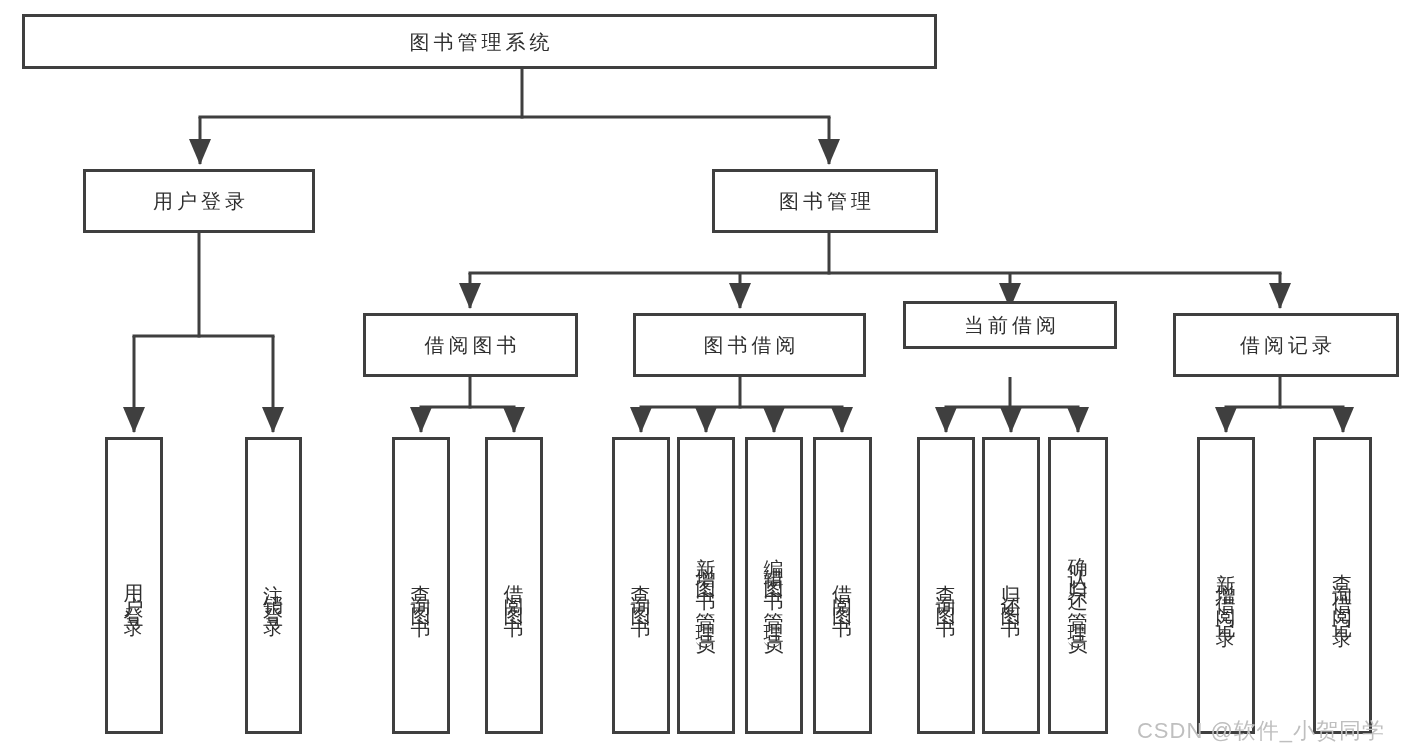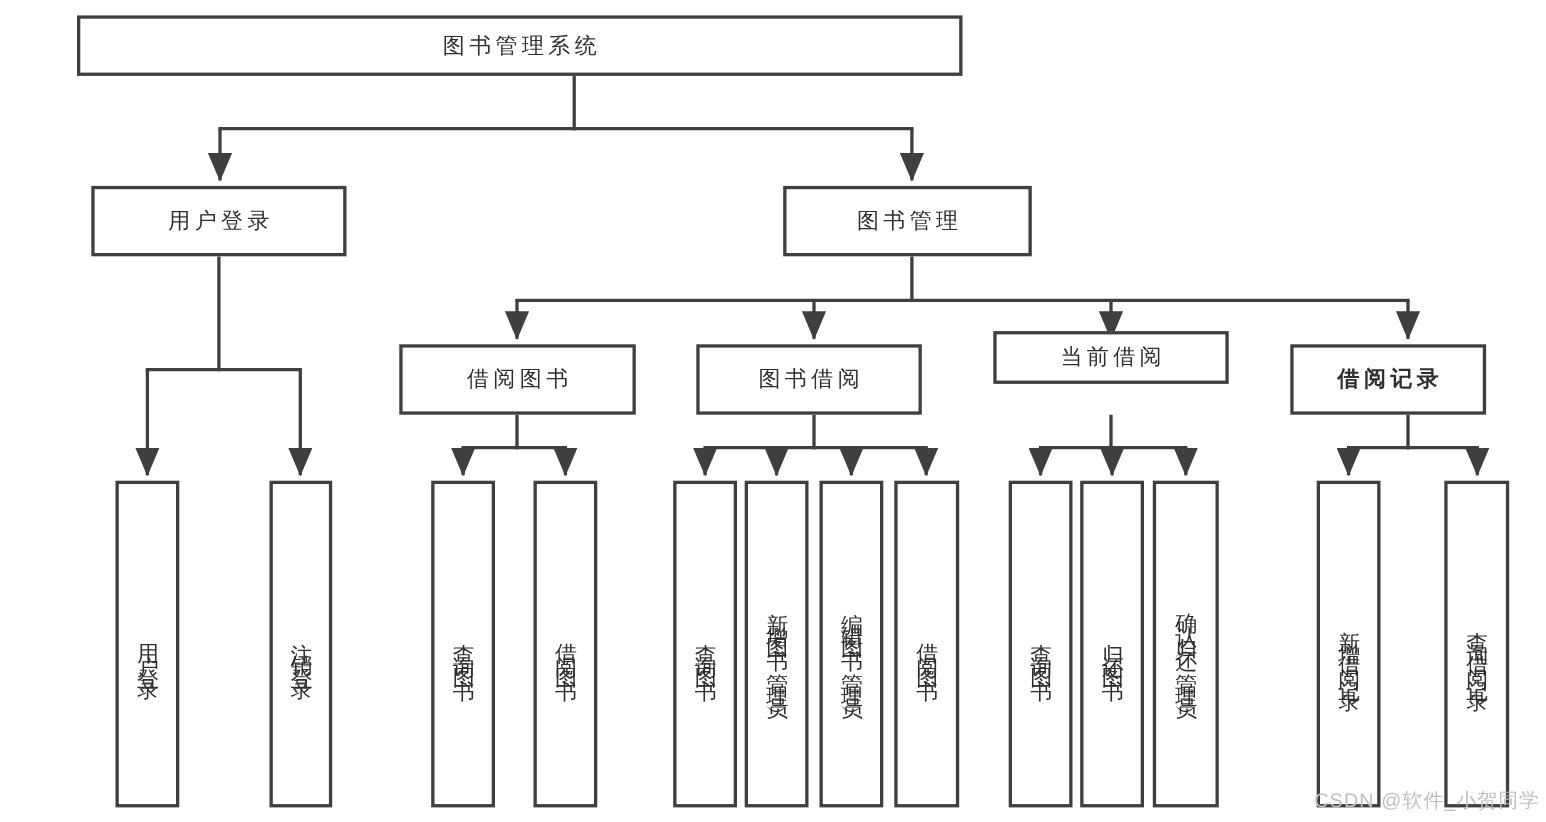--- a/index.html
+++ b/index.html
@@ -32,48 +32,48 @@
   }
   .h{font-size:20px;letter-spacing:4px;padding-left:4px;}
   .v{
     font-size:20px;
     letter-spacing:11px;
     writing-mode:vertical-rl;
     text-orientation:mixed;
     padding-top:11px; 
   }
   
-  .n-root{left:22px;top:14px;width:805px;height:55px;margin-left:48px;}
+  .n-root{left:22px;top:14px;width:915px;height:55px;}
   
   .n-login{left:83px;top:169px;width:232px;height:64px;}
   .n-mgmt{left:712px;top:169px;width:226px;height:64px;}
   
   .n-rec{left:363px;top:313px;width:215px;height:64px;}
-  .n-borrow{left:633px;top:313px;width:205px;height:64px;}
+  .n-borrow{left:633px;top:313px;width:233px;height:64px;}
   .n-current{left:903px;top:301px;width:214px;height:48px;}
-  .n-record{left:1173px;top:313px;width:178px;height:64px;font-weight:bold;}
+  .n-record{left:1173px;top:313px;width:226px;height:64px;}
   
   .leaf{top:437px;width:58px;height:297px;}
   .n-l1{left:105px;}
   .n-l2{left:245px;width:57px;}
   .n-l3{left:392px;}
   .n-l4{left:485px;}
   .n-l5{left:612px;}
   .n-l6{left:677px;}
   .n-l7{left:745px;}
   .n-l8{left:813px;width:59px;}
   .n-l9{left:917px;}
   .n-l10{left:982px;}
   .n-l11{left:1048px;width:60px;}
   .n-l12{left:1197px;}
   .n-l13{left:1313px;width:59px;}
   #watermark{
     position:absolute;
-    right:5px;top:716px;
-    font-size:18px;
+    right:20px;top:716px;
+    font-size:22px;
     letter-spacing:1px;
     color:var(--wm);
     z-index:5;
     white-space:nowrap;
   }
 </style>
 </head>
 <body>
 
 <div id="stage">

